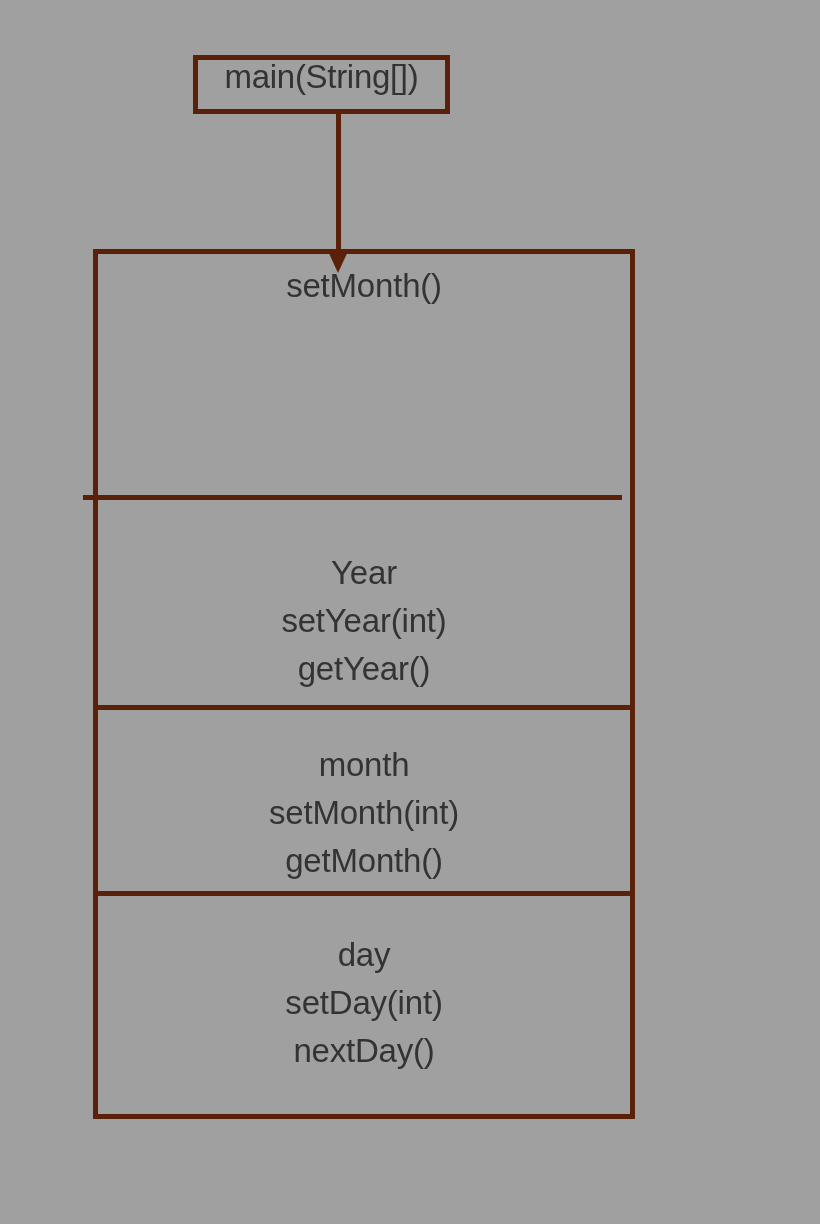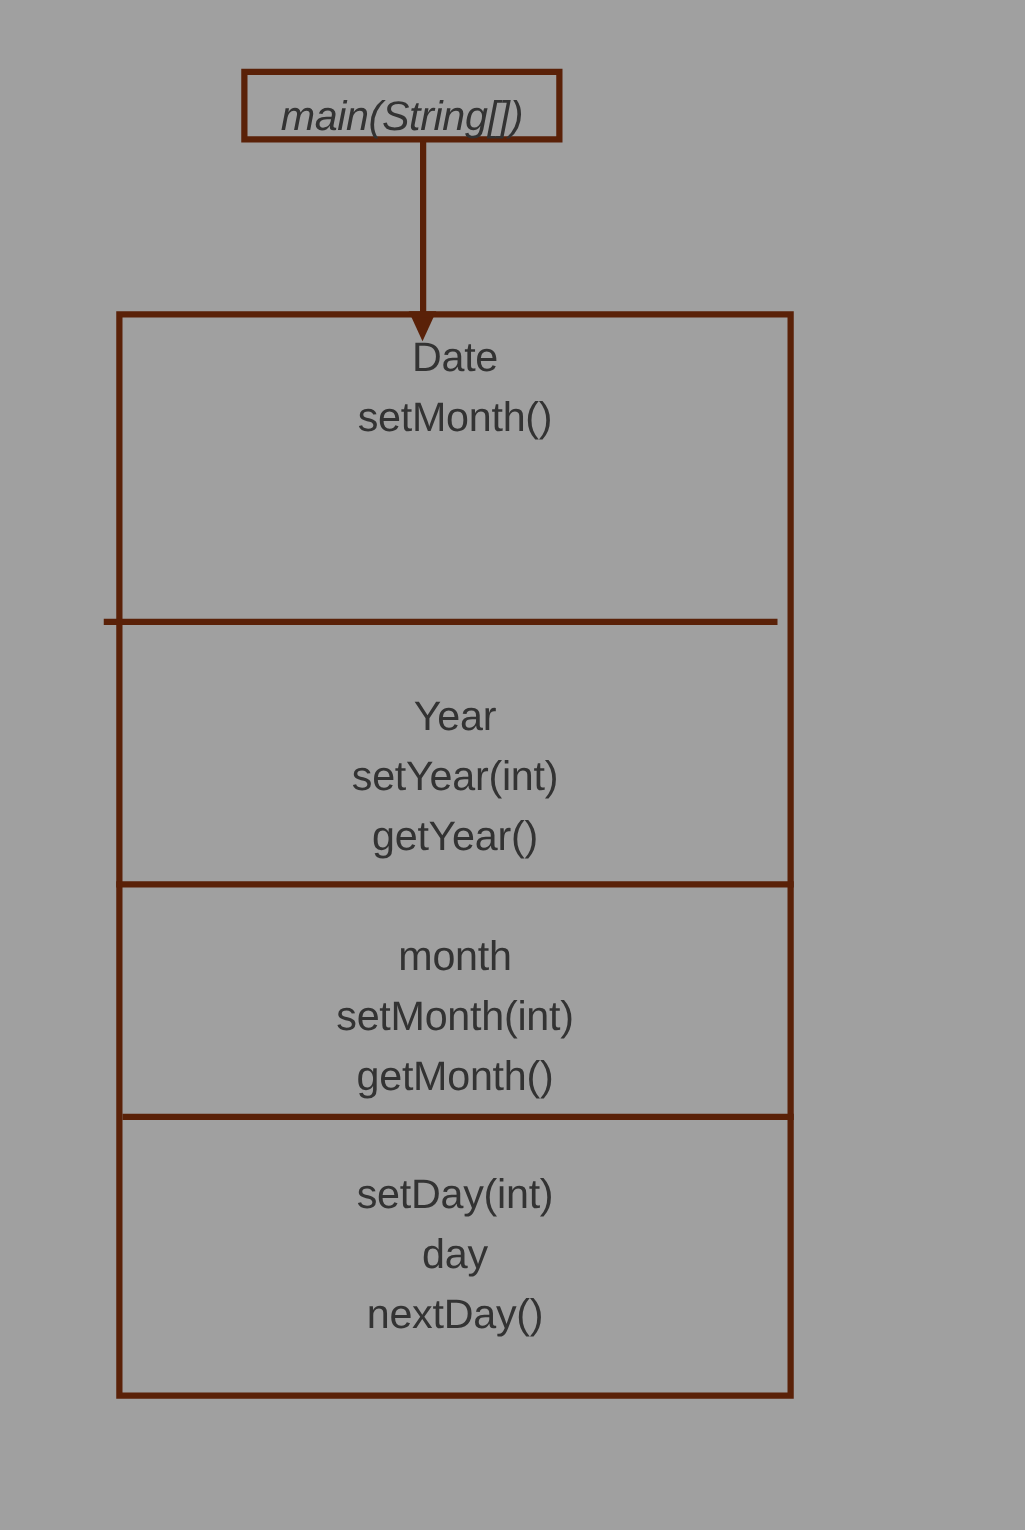--- a/index.html
+++ b/index.html
@@ -24,23 +24,22 @@
   .entry-box {
     position: absolute;
     left: 193px;
     top: 55px;
     width: 257px;
     height: 59px;
     box-sizing: border-box;
     border: 5px solid #5a2108;
     background: transparent;
     display: flex;
-    align-items: flex-end;
+    align-items: flex-start;
     justify-content: center;
-    font-style: italic;
   }
   .entry-label {
     font-size: 33px;
     color: #333333;
     line-height: 1;
     white-space: nowrap;
     letter-spacing: -0.3px;
   }
 
   
@@ -117,39 +116,38 @@
   <div class="entry-box">
     <span class="entry-label">main(String[])</span>
   </div>
 
   <div class="connector-line"></div>
   <div class="connector-arrowhead"></div>
 
   <div class="class-box">
 
     <div class="compartment cmp-date">
-      <div class="line">Date</div>
       <div class="line">setMonth()</div>
     </div>
 
     <div class="compartment cmp-month">
       <div class="line">month</div>
       <div class="line">setMonth(int)</div>
       <div class="line">getMonth()</div>
     </div>
 
     <div class="compartment cmp-year">
       <div class="line">Year</div>
       <div class="line">setYear(int)</div>
       <div class="line">getYear()</div>
     </div>
 
     <div class="compartment cmp-day">
+      <div class="line">day</div>
       <div class="line">setDay(int)</div>
-      <div class="line">day</div>
       <div class="line">nextDay()</div>
     </div>
 
   </div>
 
   <div class="divider divider-1"></div>
   <div class="divider divider-2"></div>
   <div class="divider divider-3"></div>
 
 </div>

